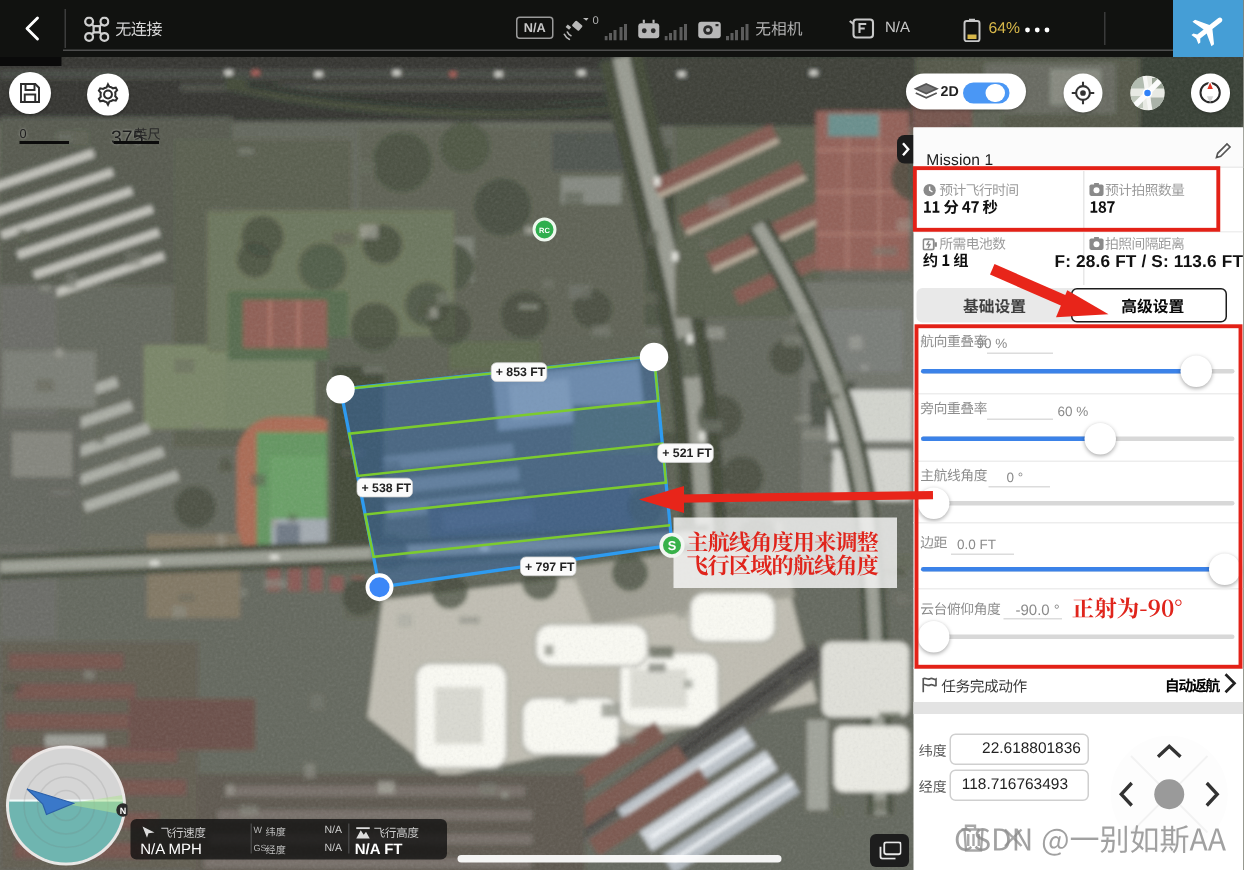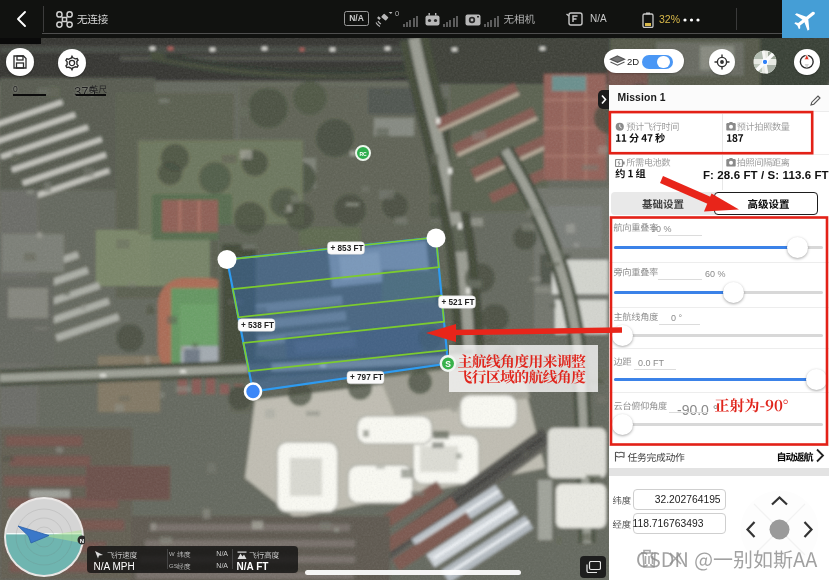--- a/index.html
+++ b/index.html
@@ -436,21 +436,21 @@
         <path d="M3,5 L0.5,3"></path>
       </g>
     </svg>
 <div class="abs" style="left:590px;top:13px;color:#c8c8c8;font-size:10px">N/A</div>
 
 <svg class="abs" style="left:642px;top:11.5px" width="12" height="16" viewBox="0 0 12 16">
       <rect x="1" y="2" width="10" height="13.5" rx="1.5" stroke="#c8c8c8" stroke-width="1.3" fill="none"></rect>
       <rect x="4" y="0.5" width="4" height="1.8" fill="#c8c8c8"></rect>
       <rect x="3" y="11" width="6" height="3" fill="#d8b84a"></rect>
     </svg>
-<div class="abs" style="left:659px;top:13px;color:#d8b84a;font-size:10.5px">32%</div>
+<div class="abs" style="left:659px;top:13px;color:#d8b84a;font-size:10.5px">64%</div>
 
 <svg class="abs" style="left:682px;top:16px" width="20" height="8" viewBox="0 0 20 8">
       <g fill="#fff">
         <circle cx="3" cy="4" r="1.6"></circle>
         <circle cx="9.5" cy="4" r="1.6"></circle>
         <circle cx="16" cy="4" r="1.6"></circle>
       </g>
     </svg>
 <div class="abs" style="left:736px;top:8px;width:1px;height:22px;background:#3a3a3a"></div>
 
@@ -478,21 +478,21 @@
 <div class="abs" style="left:13px;top:93.5px;width:33px;height:2.6px;background:#0c0c0c"></div>
 <div class="abs" style="left:75.5px;top:93.5px;width:30px;height:2.6px;background:#0c0c0c"></div>
 
 <div class="abs" style="left:603.5px;top:49px;width:80.5px;height:24px;border-radius:12px;background:#fff;box-shadow:0 1px 2px rgba(0,0,0,0.25)"></div>
 <svg class="abs" style="left:609px;top:55px" width="17" height="12" viewBox="0 0 17 12">
       <g fill="none" stroke="#555" stroke-width="1.2">
         <path d="M8.5,1 L15.5,4.2 L8.5,7.4 L1.5,4.2 Z" fill="#777"></path>
         <path d="M1.5,7 L8.5,10.2 L15.5,7"></path>
       </g>
     </svg>
-<div class="abs" style="left:627px;top:56px;color:#222;font-size:9.5px;font-weight:normal">2D</div>
+<div class="abs" style="left:627px;top:56px;color:#222;font-size:9.5px;font-weight:bold">2D</div>
 
 <div class="abs" style="left:641.5px;top:54.5px;width:31px;height:14.5px;border-radius:8px;background:#4a97f5"></div>
 <div class="abs" style="left:657px;top:55.5px;width:12.5px;height:12.5px;border-radius:50%;background:#fff"></div>
 
 <div class="abs" style="left:708.7px;top:48.8px;width:26px;height:26px;border-radius:50%;background:#fff;box-shadow:0 1px 2px rgba(0,0,0,0.25)"></div>
 <svg class="abs" style="left:713.7px;top:53.8px" width="16" height="16" viewBox="0 0 16 16">
       <g stroke="#333" stroke-width="1.4" fill="none">
         <circle cx="8" cy="8" r="4.6"></circle>
         <path d="M8,0.5 V3.5 M8,12.5 V15.5 M0.5,8 H3.5 M12.5,8 H15.5"></path>
         <circle cx="8" cy="8" r="1.2" fill="#333"></circle>
@@ -524,21 +524,21 @@
       <path d="M6.8,11.4 h4.4 L9,16.2 Z" fill="#b9b9b9" opacity="0.6"></path>
     </svg>
 <div class="abs" style="left:608.5px;top:85px;width:220.5px;height:495px;background:#fff"></div>
 
 <div class="abs" style="left:598px;top:90px;width:11px;height:19px;background:#1c1c1c;border-radius:5px 0 0 5px"></div>
 <svg class="abs" style="left:600px;top:94px" width="7" height="11" viewBox="0 0 7 11">
       <path d="M2,1.5 L5.5,5.5 L2,9.5" stroke="#fff" stroke-width="1.6" fill="none"></path>
     </svg>
 
 <div class="abs" style="left:608.5px;top:85px;width:220.5px;height:27px;background:#fbfbfb;border-bottom:1px solid #ececec"></div>
-<div class="abs" style="left:617.5px;top:92px;color:#1a1a1a;font-size:10.4px;font-weight:bold;letter-spacing:0.1px">Mission 1</div>
+<div class="abs" style="left:617.5px;top:102px;color:#1a1a1a;font-size:10.4px;font-weight:normal;letter-spacing:0.1px">Mission 1</div>
 
 <svg class="abs" style="left:810px;top:95px" width="11" height="11" viewBox="0 0 11 11">
       <path d="M1,10 L1.8,7.2 L8,1 L10,3 L3.8,9.2 Z" fill="none" stroke="#555" stroke-width="1.1"></path>
     </svg>
 
 <div class="abs" style="left:721.5px;top:114px;width:1px;height:76px;background:#e8e8e8"></div>
 <div class="abs" style="left:608.5px;top:153.5px;width:220.5px;height:1px;background:#efefef"></div>
 
 <svg class="abs" style="left:614.5px;top:121.5px" width="9.5" height="9.5" viewBox="0 0 10 10">
       <circle cx="5" cy="5" r="4.3" fill="#8a8a8a"></circle>
@@ -589,42 +589,42 @@
     <div class="abs" style="left:612.3px;top:325.3px;width:21px;height:21px;border-radius:50%;background:#fff;box-shadow:0 1px 3px rgba(0,0,0,0.35)"></div>
 <div class="abs" style="left:608.5px;top:348.3px;width:220.5px;height:1px;background:#ededed"></div>
 
 <div class="abs" style="left:638.0px;top:358.0px;color:#8a8a8a;font-size:9px">0.0 FT</div>
 <div class="abs" style="left:634px;top:368.5px;width:42px;height:1px;background:#dcdcdc"></div>
 <div class="abs" style="left:614px;top:377.7px;width:208.5px;height:3px;border-radius:1.5px;background:#d8d8d8"></div>
     <div class="abs" style="left:614px;top:377.7px;width:202.9px;height:3px;border-radius:1.5px;background:#3b82e8"></div>
     <div class="abs" style="left:806.4px;top:368.7px;width:21px;height:21px;border-radius:50%;background:#fff;box-shadow:0 1px 3px rgba(0,0,0,0.35)"></div>
 <div class="abs" style="left:608.5px;top:392.0px;width:220.5px;height:1px;background:#ededed"></div>
 
-<div class="abs" style="left:677.0px;top:401.5px;color:#8a8a8a;font-size:14px">-90.0&nbsp;°</div>
+<div class="abs" style="left:677.0px;top:401.5px;color:#8a8a8a;font-size:10px">-90.0&nbsp;°</div>
 <div class="abs" style="left:669px;top:412.0px;width:39px;height:1px;background:#dcdcdc"></div>
 <div class="abs" style="left:614px;top:422.6px;width:208.5px;height:3px;border-radius:1.5px;background:#d8d8d8"></div>
     <div class="abs" style="left:614px;top:422.6px;width:8.8px;height:3px;border-radius:1.5px;background:#3b82e8"></div>
     <div class="abs" style="left:612.3px;top:413.6px;width:21px;height:21px;border-radius:50%;background:#fff;box-shadow:0 1px 3px rgba(0,0,0,0.35)"></div>
 
 <div class="abs" style="left:608.5px;top:444.5px;width:220.5px;height:1px;background:#ededed"></div>
 <svg class="abs" style="left:613.5px;top:450.5px" width="11" height="11" viewBox="0 0 11 11">
       <path d="M1.5,10.5 V1 M1.5,1.5 C3,0.5 4.5,2.5 6,1.5 C7.5,0.5 9,2.5 10,1.8 V6 C9,6.7 7.5,4.7 6,5.7 C4.5,6.7 3,4.7 1.5,5.5" fill="none" stroke="#555" stroke-width="1.1"></path>
     </svg>
 
 <svg class="abs" style="left:815px;top:448px" width="10" height="15" viewBox="0 0 10 15">
       <path d="M2,1.5 L8,7.5 L2,13.5" stroke="#222" stroke-width="1.8" fill="none"></path>
     </svg>
 
 <div class="abs" style="left:608.5px;top:467.5px;width:220.5px;height:8.5px;background:#e3e3e3"></div>
 
 <div class="abs" style="left:632.6px;top:489px;width:93px;height:20.6px;background:#fff;border:1px solid #cfcfcf;border-radius:4px"></div>
-<div class="abs" style="left:632.6px;top:494px;width:88px;text-align:right;color:#222;font-size:10.3px">32.202764195</div>
+<div class="abs" style="left:632.6px;top:494px;width:88px;text-align:right;color:#222;font-size:10.3px">22.618801836</div>
 
 <div class="abs" style="left:632.6px;top:513.2px;width:93px;height:20.6px;background:#fff;border:1px solid #cfcfcf;border-radius:4px"></div>
-<div class="abs" style="left:632.6px;top:518.2px;width:88px;text-align:left;color:#222;font-size:10.3px">118.716763493</div>
+<div class="abs" style="left:632.6px;top:518.2px;width:88px;text-align:center;color:#222;font-size:10.3px">118.716763493</div>
 
 <svg class="abs" style="left:739.5px;top:489.6px" width="79" height="79" viewBox="0 0 79 79">
       <circle cx="39.5" cy="39.5" r="39" fill="#fdfdfd"></circle>
       <path d="M14,14 L65,65 M65,14 L14,65" stroke="#f2f2f2" stroke-width="1.3"></path>
       <path d="M32,14.5 L39.5,7.5 L47,14.5" stroke="#333" stroke-width="2.2" fill="none"></path>
       <path d="M14.5,32 L7.5,39.5 L14.5,47" stroke="#333" stroke-width="2.2" fill="none"></path>
       <path d="M64.5,32 L71.5,39.5 L64.5,47" stroke="#333" stroke-width="2.2" fill="none"></path>
       <circle cx="39.5" cy="39.5" r="10" fill="#9a9a9a"></circle>
     </svg>
 

